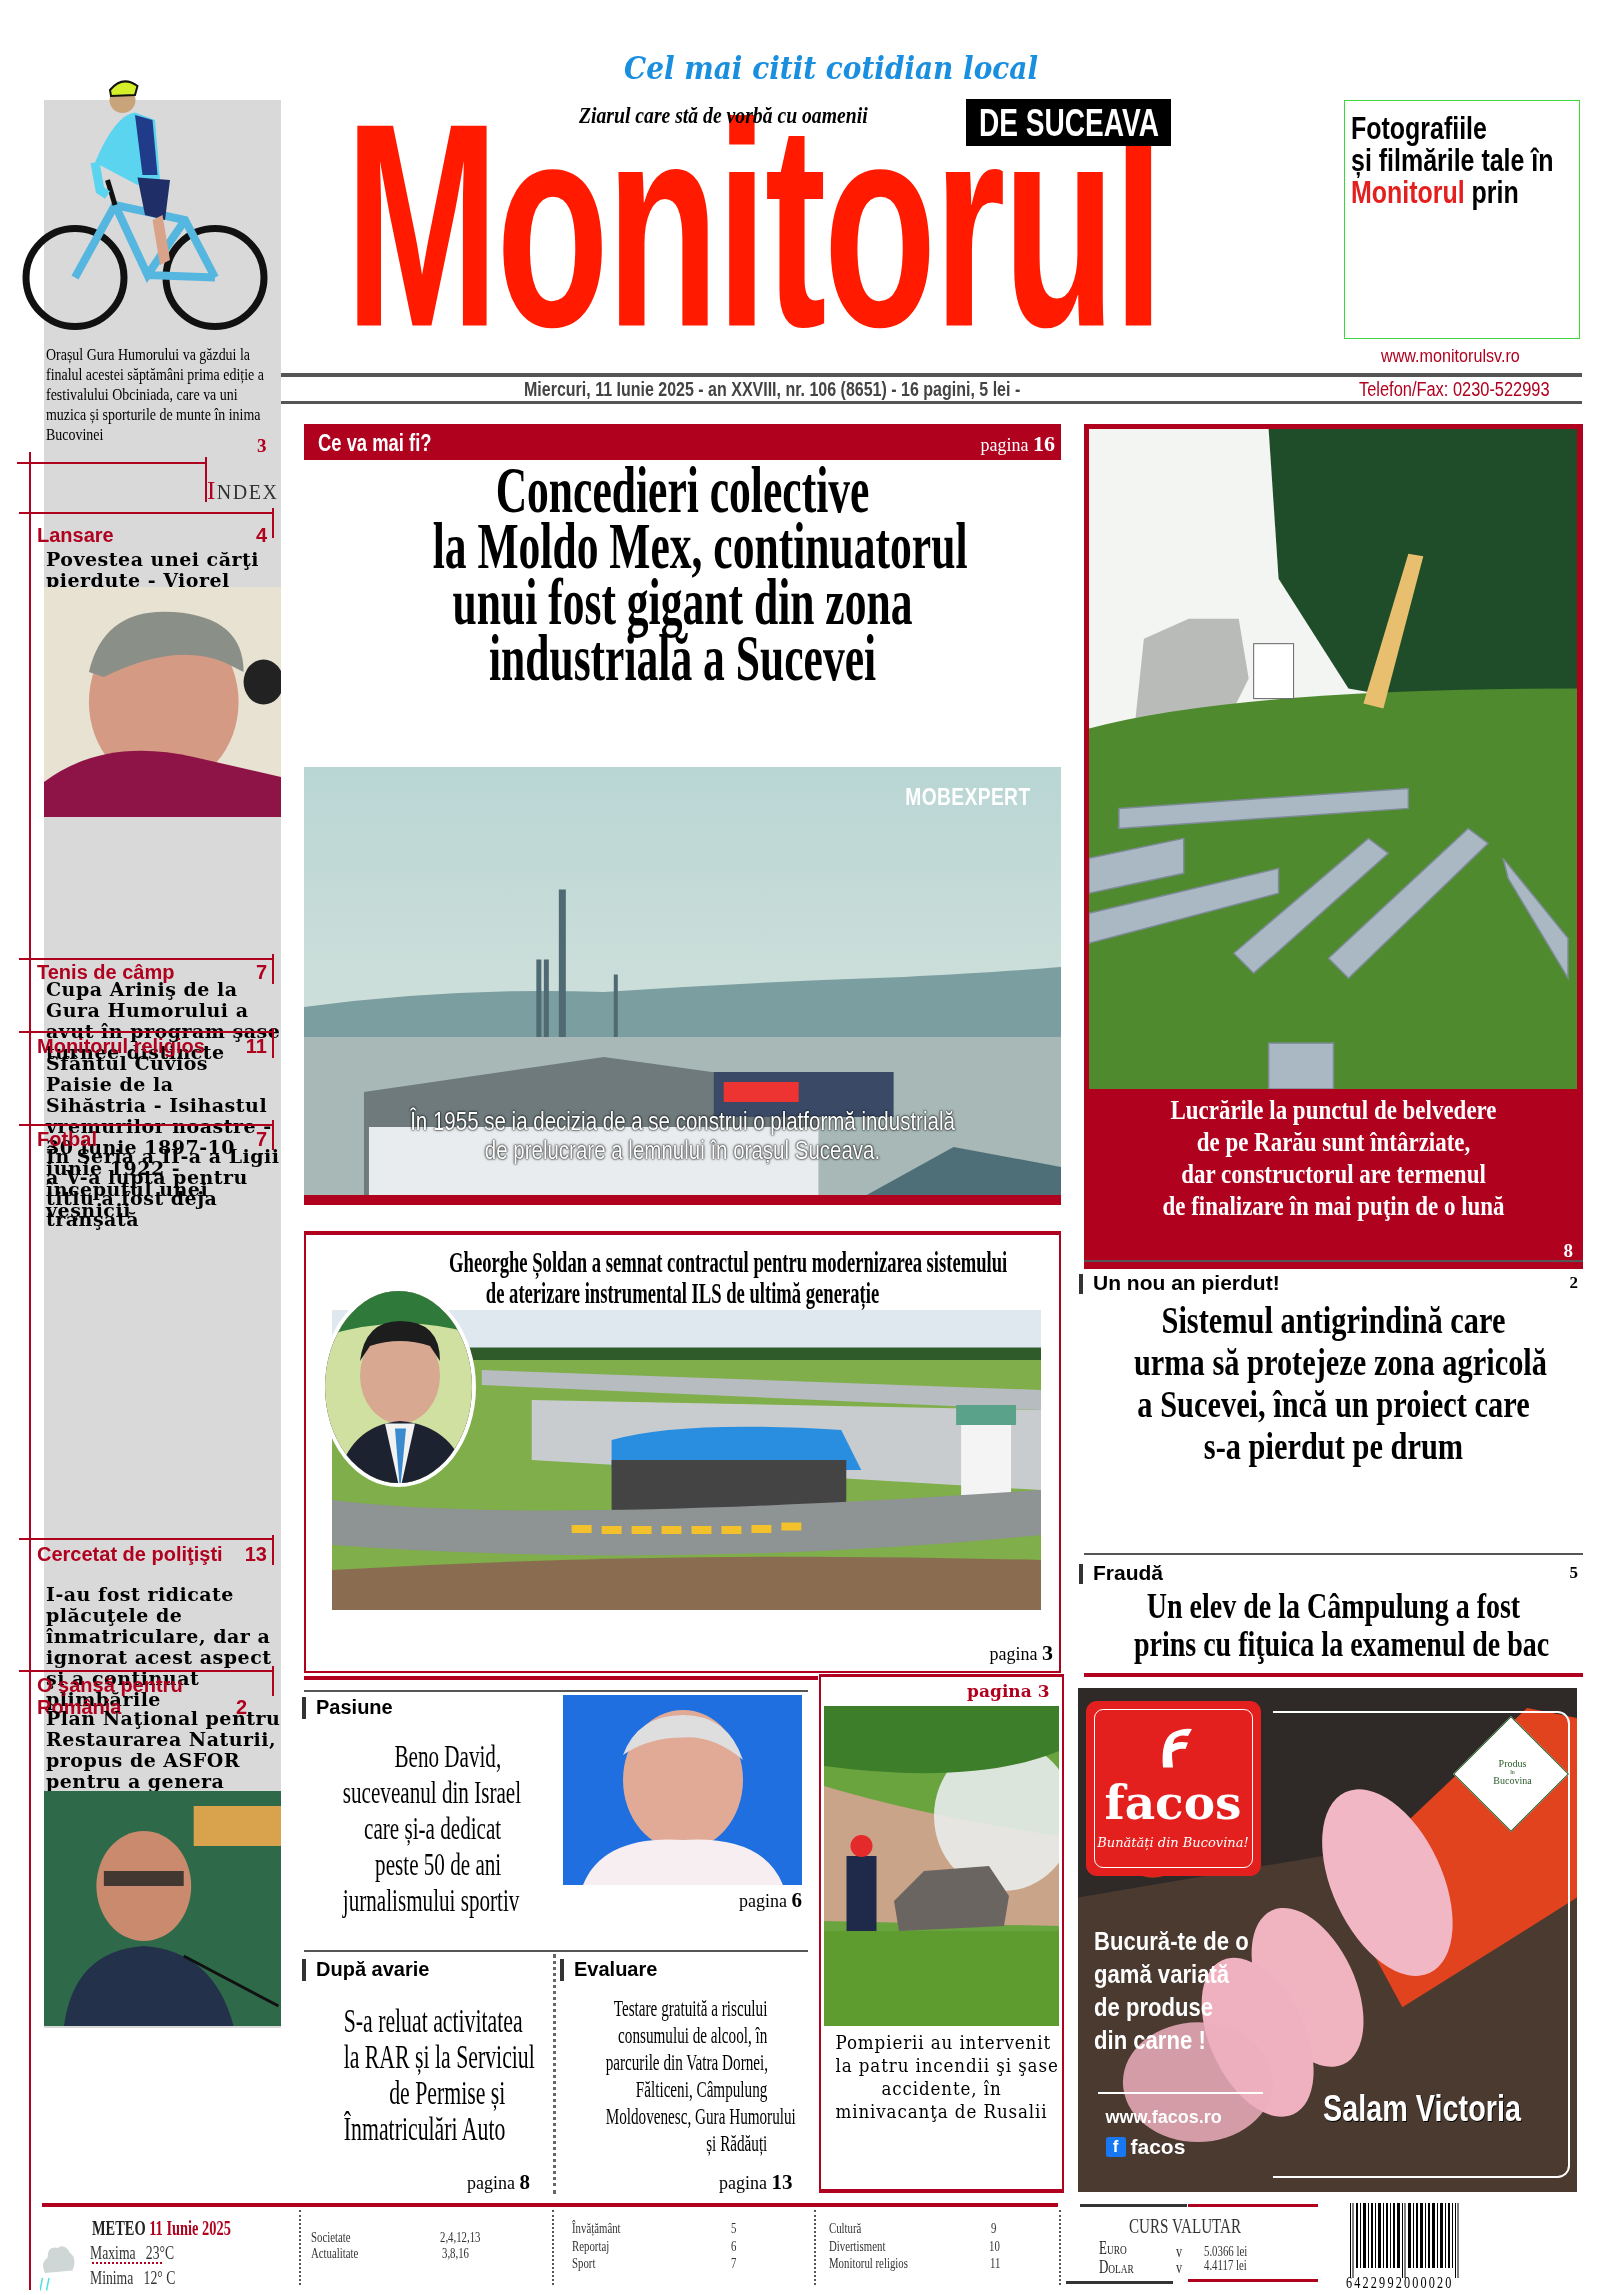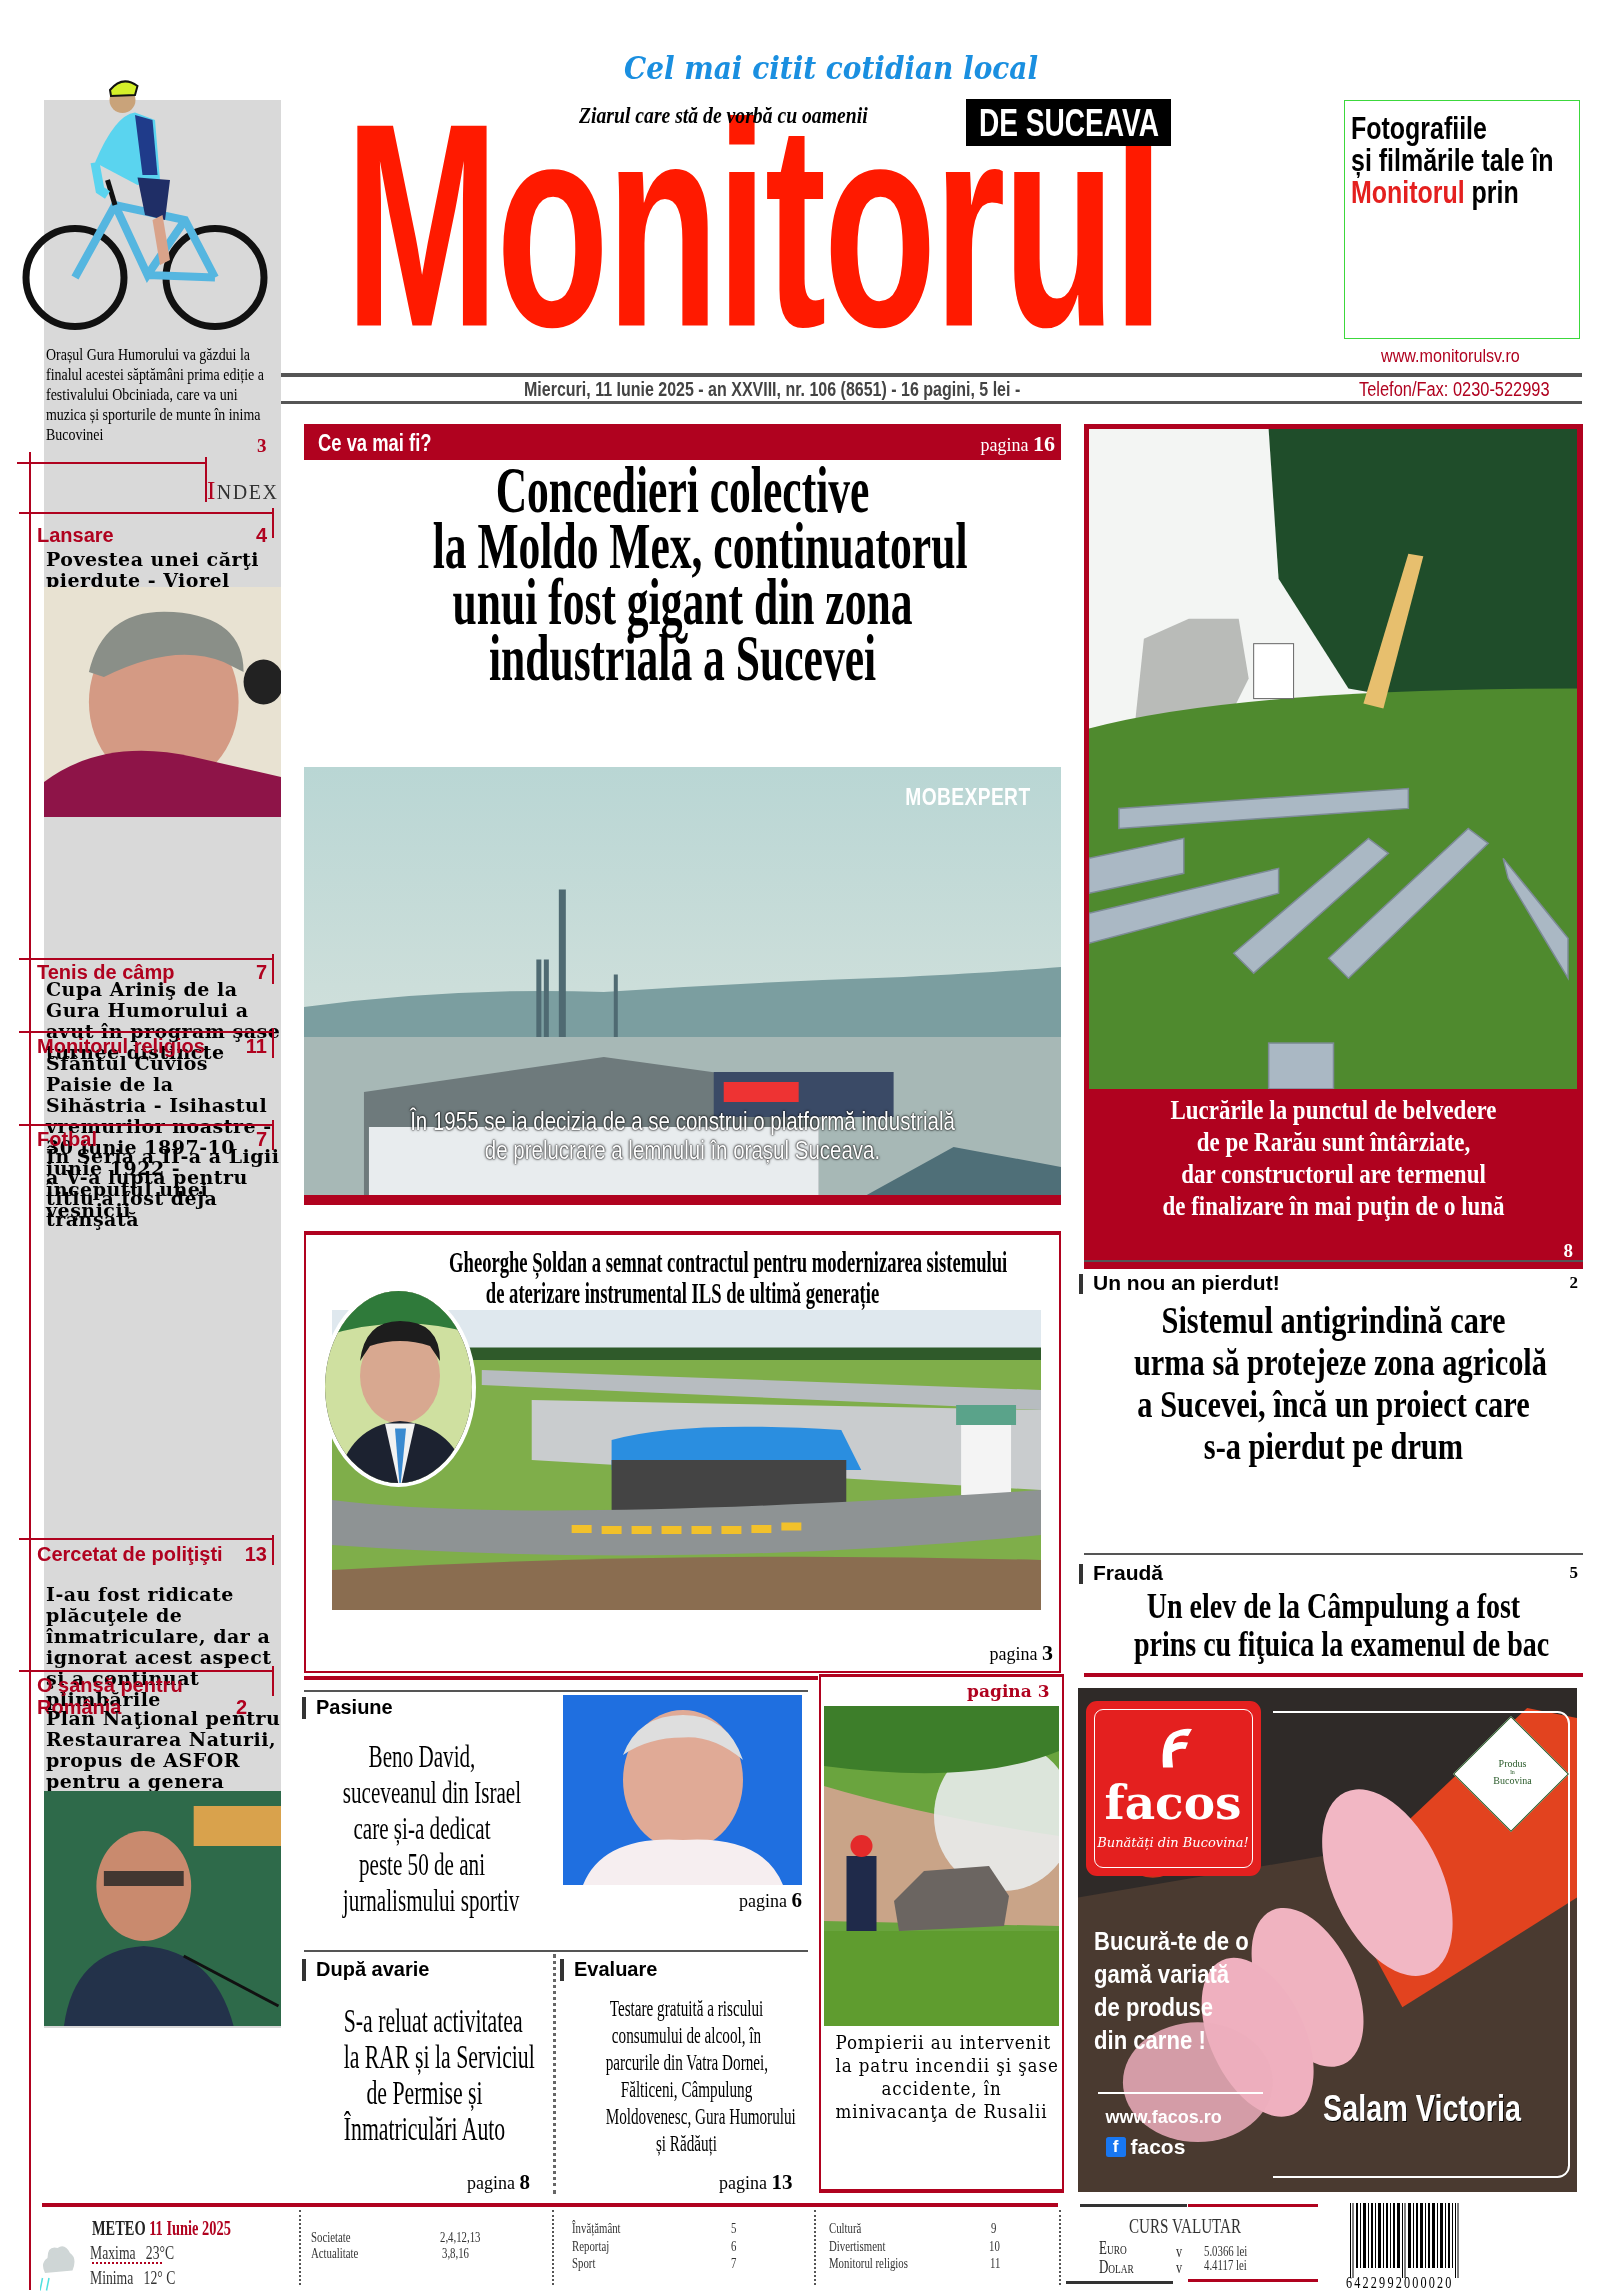--- a/index.html
+++ b/index.html
@@ -80,21 +80,21 @@
   .kicker-row { position: absolute; display: flex; justify-content: space-between; align-items: center; font-weight: bold; }
   .kicker-bar { display: inline-block; width: 4px; height: 20px; background: #333; margin-right: 10px; vertical-align: middle; }
   .hrule { position: absolute; height: 1.5px; background: #555; }
 
   .rc-headline { position: absolute; left: 1084px; width: 499px; text-align: center; font-family: "Liberation Serif", serif; font-weight: bold; color: #000; }
   .rc-headline div { white-space: nowrap; transform: scaleX(0.8); }
 
   
   .low-kicker { position: absolute; font-weight: bold; font-size: 20px; display: flex; align-items: center; }
   .low-kicker .kicker-bar { height: 22px; }
-  .low-headline { position: absolute; text-align: center; font-family: "Liberation Serif", serif; color: #000; }
+  .low-headline { position: absolute; text-align: right; font-family: "Liberation Serif", serif; color: #000; }
   .low-headline div { white-space: nowrap; transform: scaleX(0.66); }
   .low-page { position: absolute; font-family: "Liberation Serif", serif; font-size: 18px; }
   .low-page b { font-size: 21px; }
   #dotted-divider { left: 553px; top: 1954px; width: 0; height: 240px; border-left: 3px dotted #666; }
 
   #fire-box { left: 819px; top: 1674px; width: 245px; height: 519px; border: 2.5px solid #b0021f; border-top-width: 3.5px; border-bottom-width: 4px; }
   #fire-page { position: absolute; right: 12.5px; top: 4px; font-family: "DejaVu Serif", serif; font-weight: bold; font-size: 17px; color: #b0021f; }
   #fire-photo { position: absolute; left: 2.5px; top: 29px; width: 235px; height: 320px; overflow: hidden; }
   #fire-headline { position: absolute; left: 0; width: 100%; top: 354px; text-align: center; font-family: "DejaVu Serif", serif; font-size: 19px; line-height: 23px; letter-spacing: 1px; }
   #fire-headline div { white-space: nowrap; transform: scaleX(0.88); }

